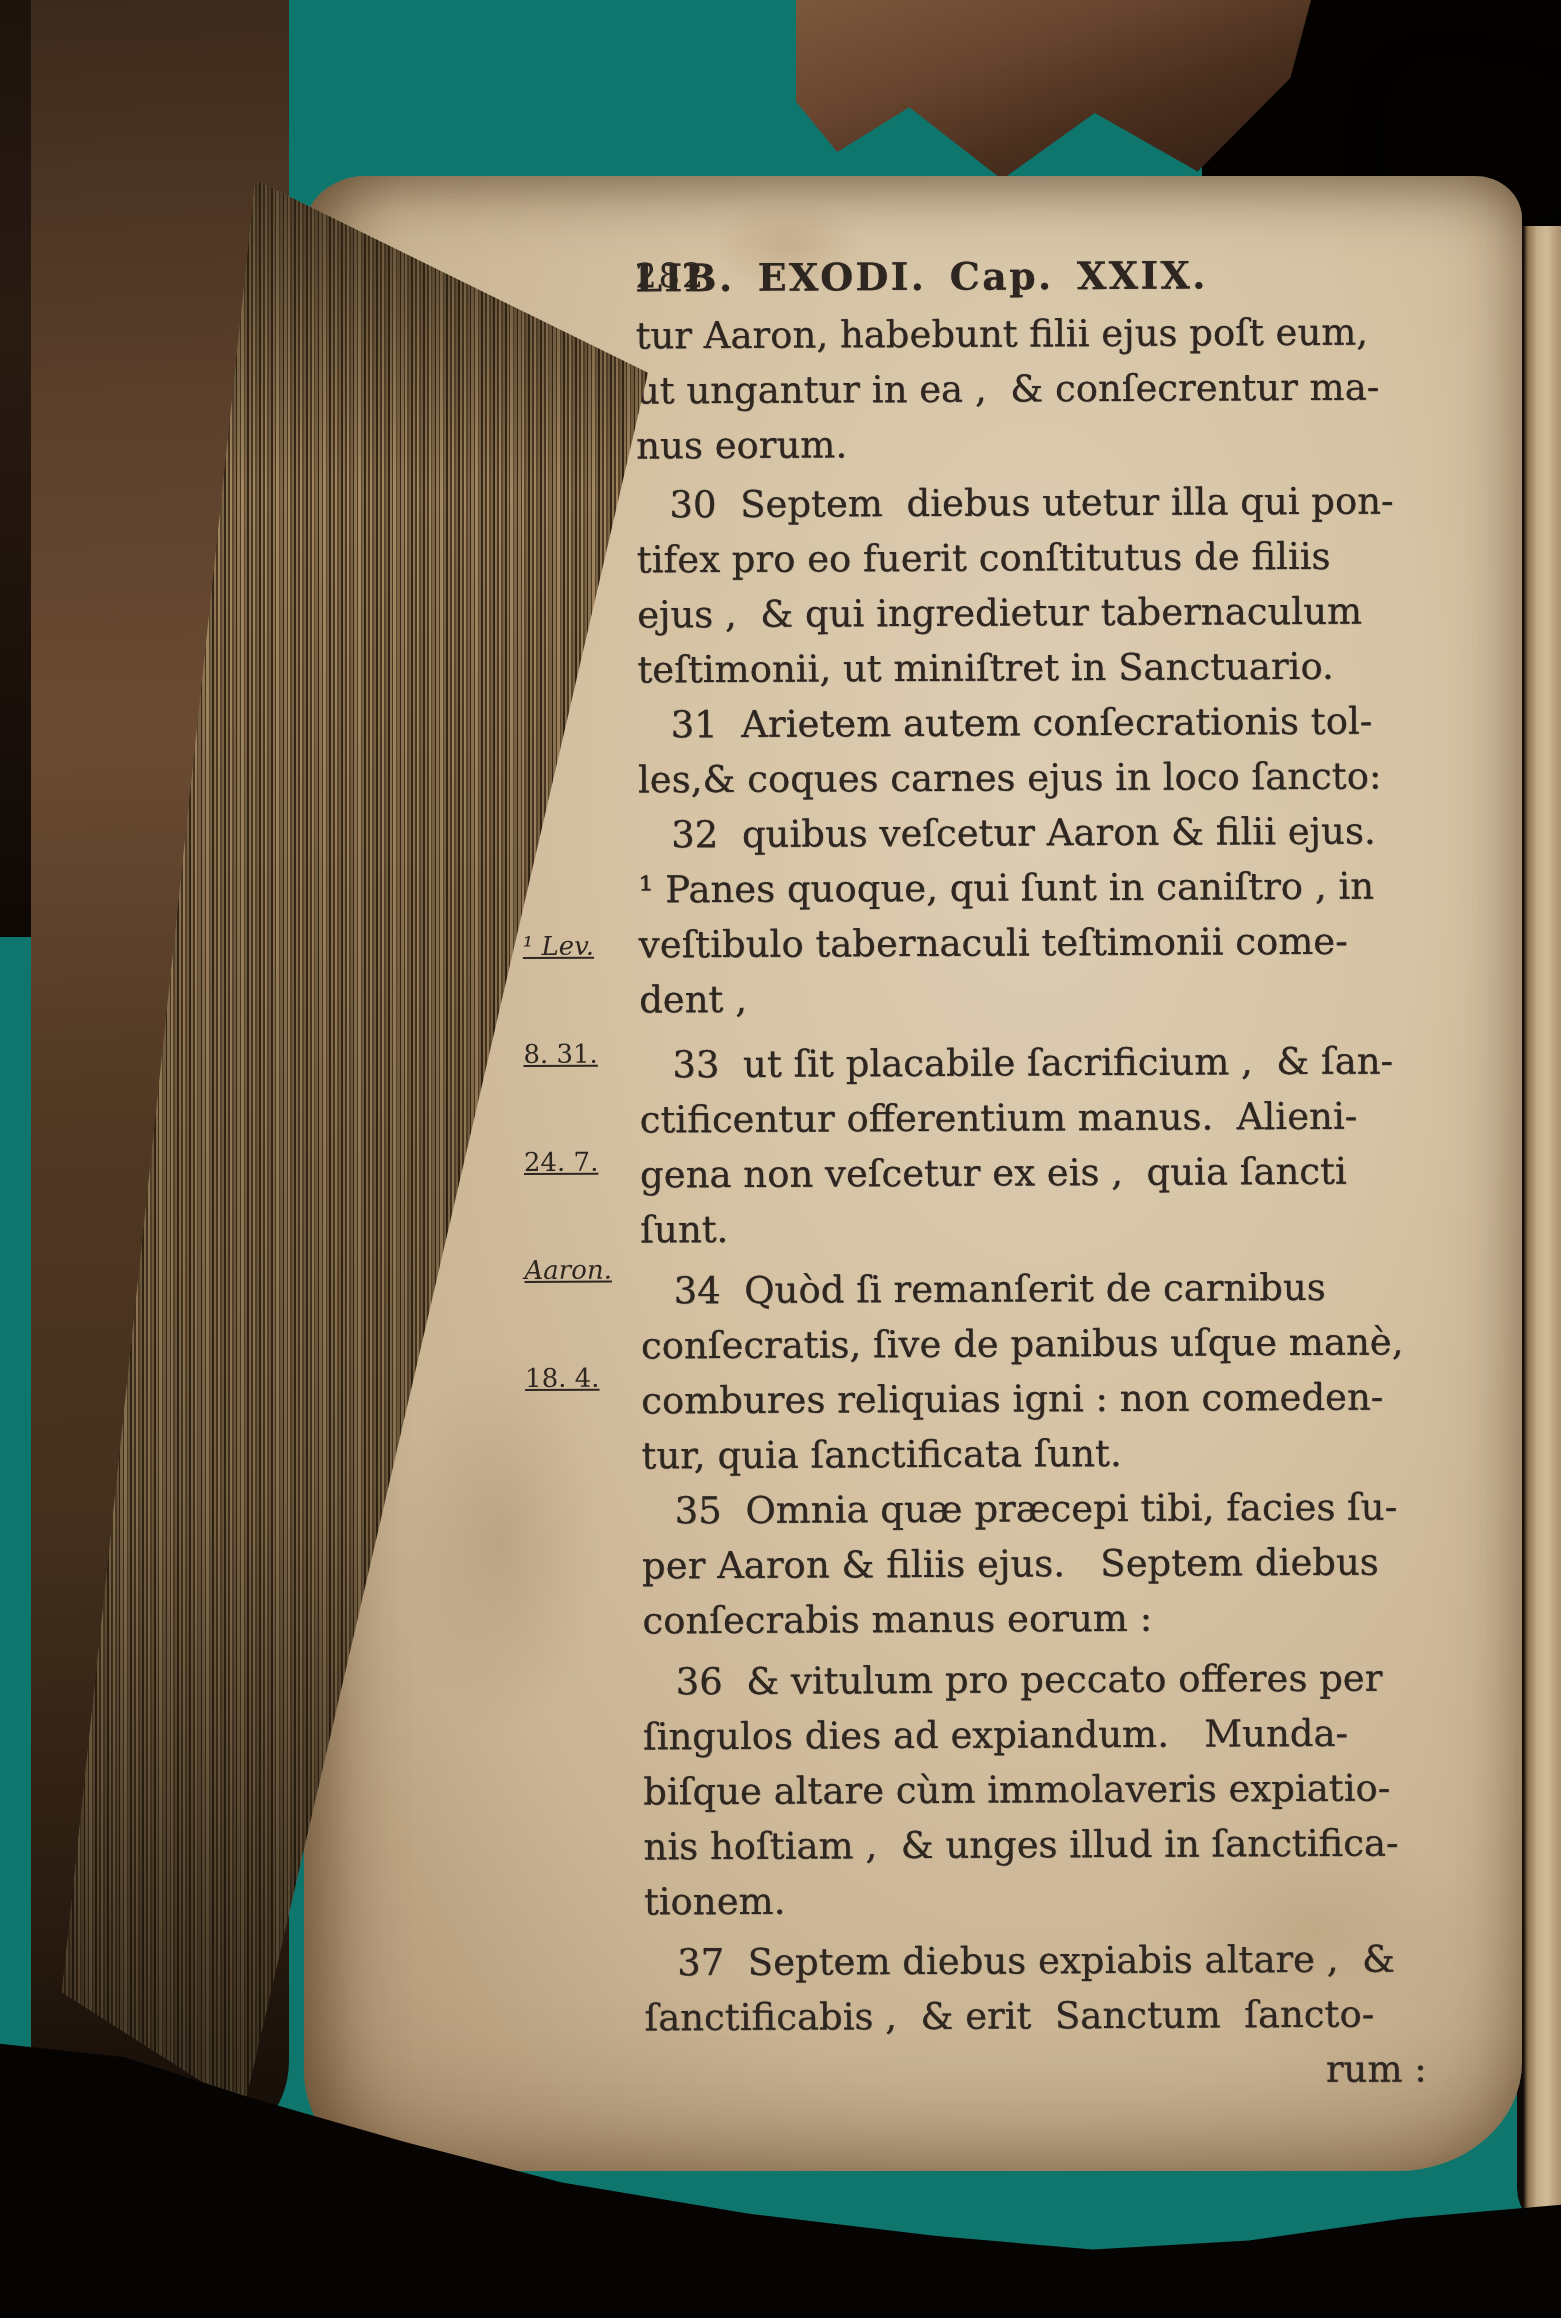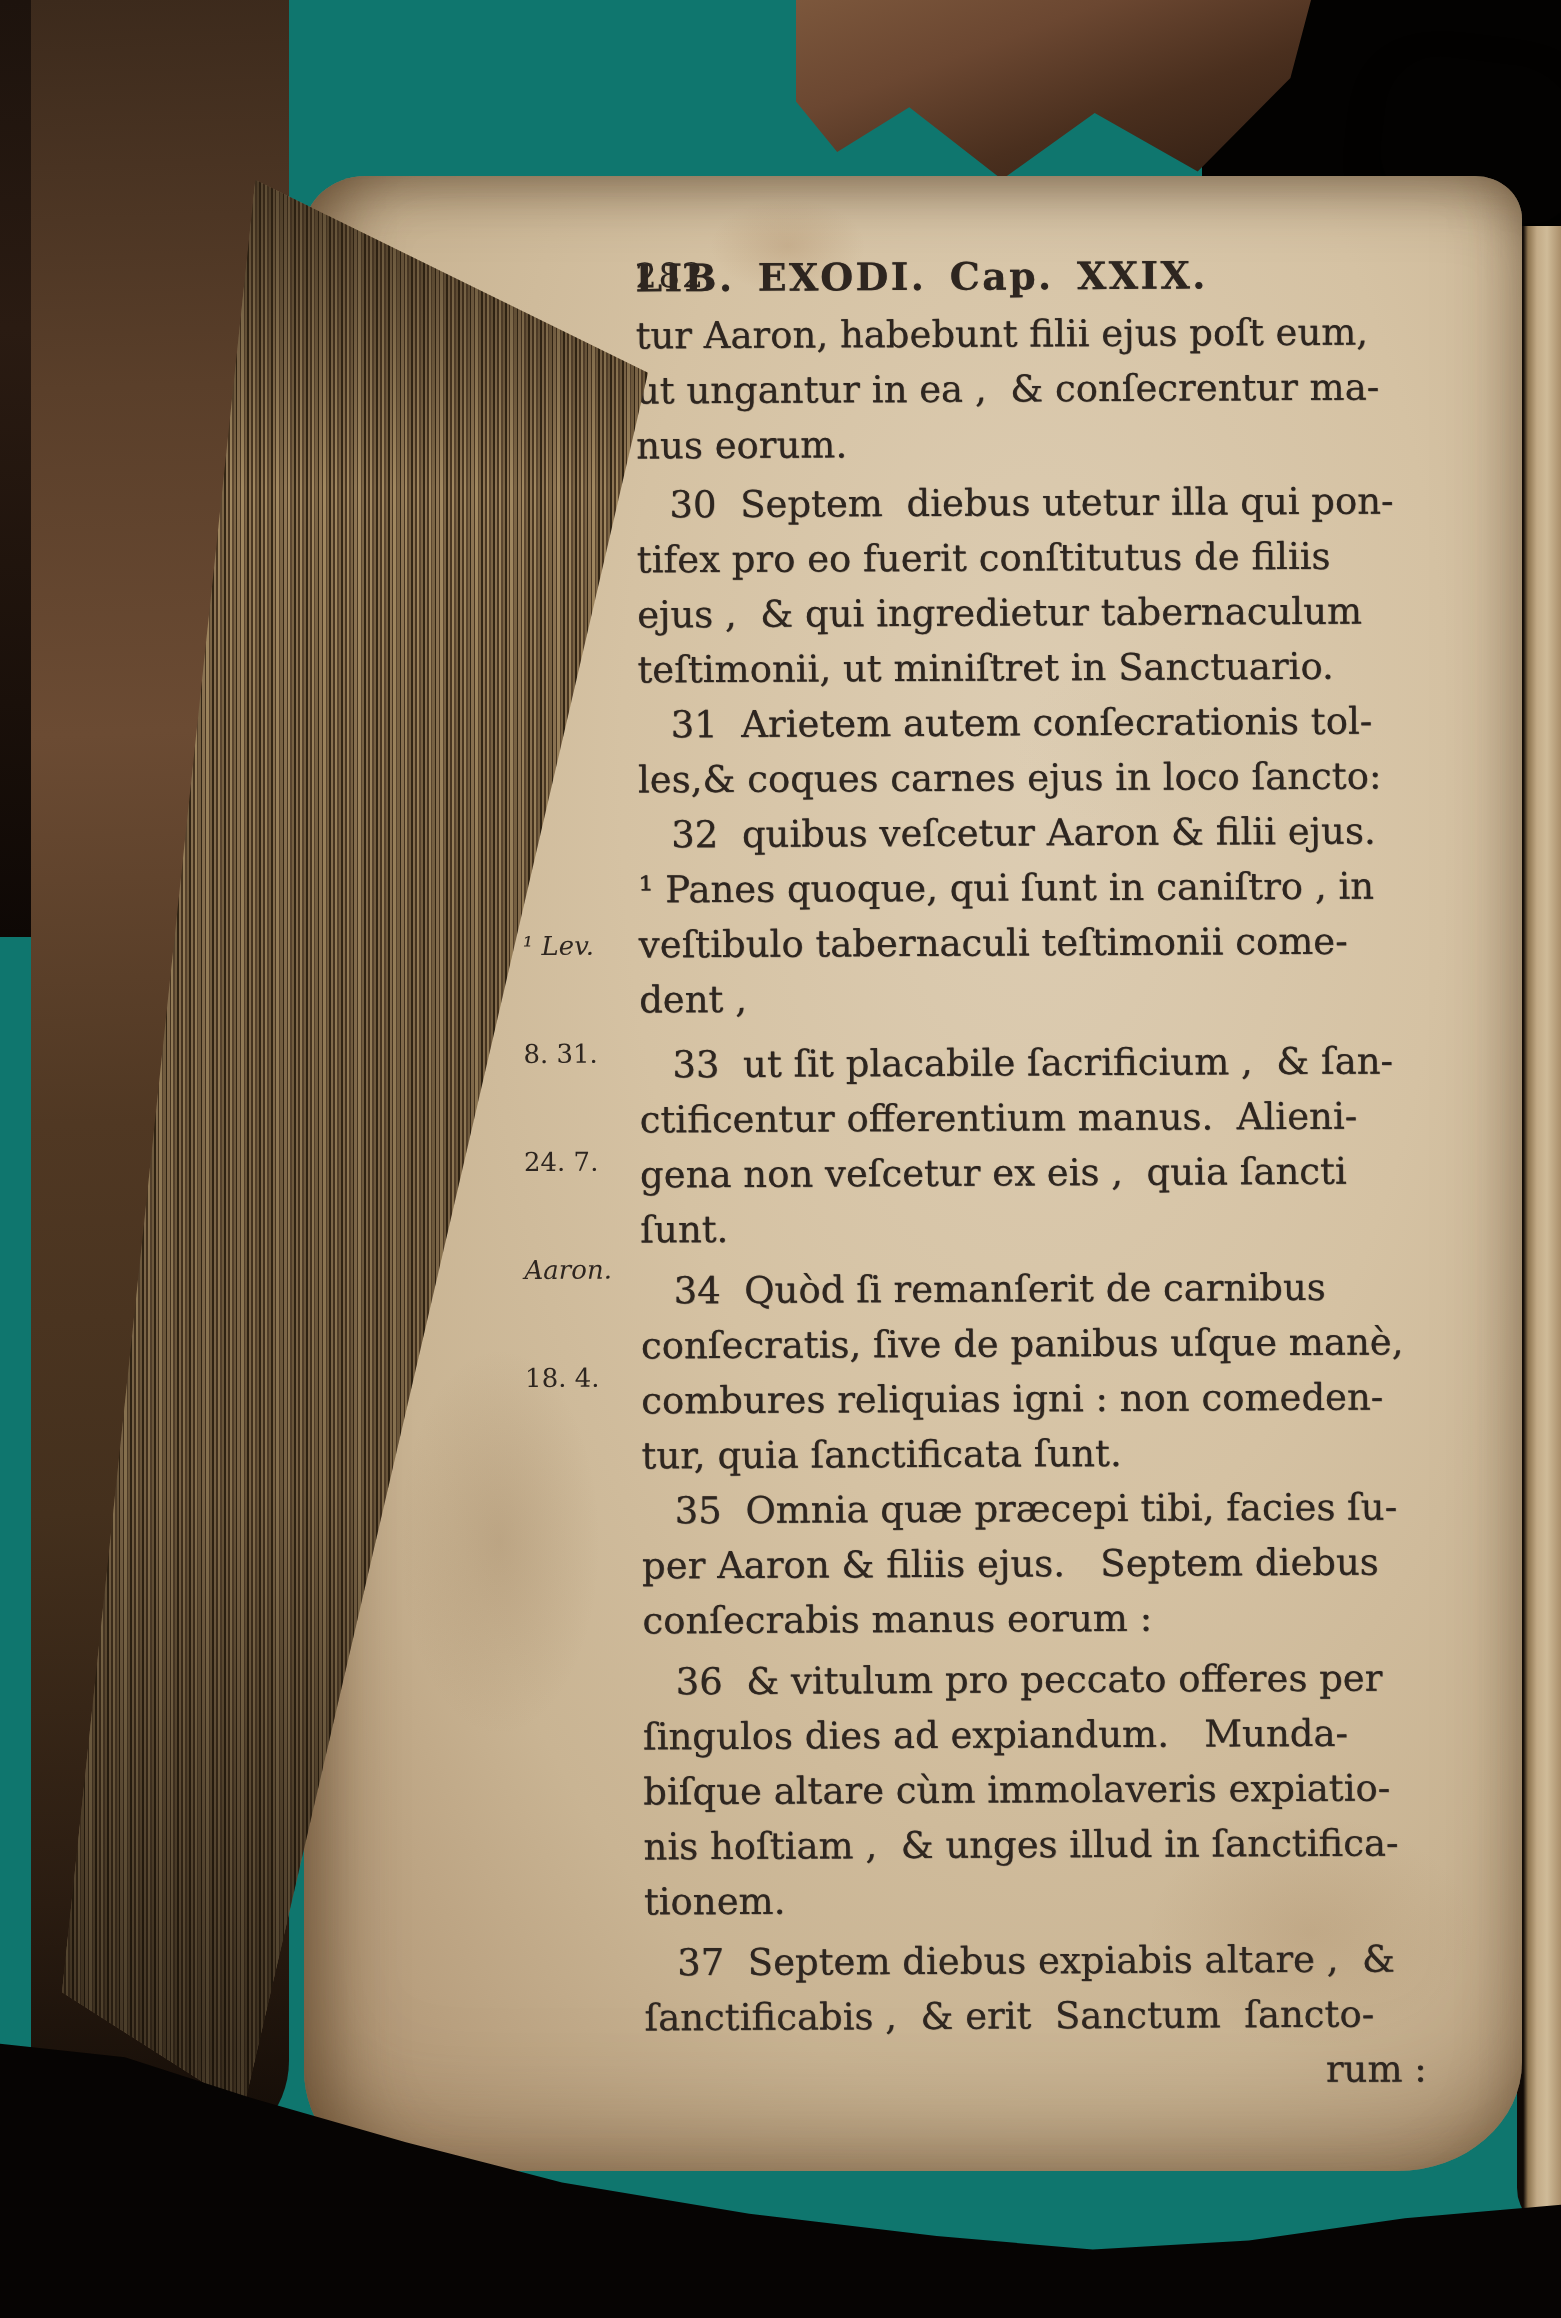--- a/index.html
+++ b/index.html
@@ -56,21 +56,21 @@
   .stain.s2{left:843px;top:1639px;width:328px;height:234px;background:radial-gradient(ellipse,rgba(140,100,60,.16),rgba(140,100,60,0) 70%);}
   .stain.s3{left:94px;top:1171px;width:203px;height:390px;background:radial-gradient(ellipse,rgba(120,86,52,.18),rgba(120,86,52,0) 70%);}
   .stain.s4{left:703px;top:468px;width:390px;height:203px;background:radial-gradient(ellipse,rgba(210,196,168,.35),rgba(210,196,168,0) 70%);}
 
   .content{left:0;top:0;width:100%;height:100%;color:#2e2620;transform:rotate(-0.3deg);}
   .pg-header{left:336px;top:78px;display:flex;align-items:baseline;gap:45px;white-space:pre;}
   .pg-num{font-size:34px;letter-spacing:1.6px;}
   .pg-title{font-size:38px;font-weight:bold;letter-spacing:2.3px;word-spacing:7.8px;
     text-shadow:0 0 0.8px rgba(40,32,26,.6);}
   .margin-note{left:220px;top:678px;width:117px;font-size:26px;line-height:36px;white-space:pre;}
-  .margin-note .mline{position:static;display:block;}
+  .margin-note .mline{position:static;display:block;text-decoration:underline;}
   .margin-note .it{font-style:italic;}
   .bodycol{left:336px;top:131px;width:851px;}
   .line{position:static;display:block;font-size:37px;line-height:55px;white-space:pre;
     text-shadow:0 0 0.8px rgba(46,38,32,.55),0.5px 0.5px 0.4px rgba(46,38,32,.35);}
   .indent{padding-left:33px;}
   .right{text-align:right;padding-right:69px;}
   .g5{margin-top:3.9px;}.g8{margin-top:6.2px;}.g13{margin-top:10px;}
 </style>
 </head>
 <body>

